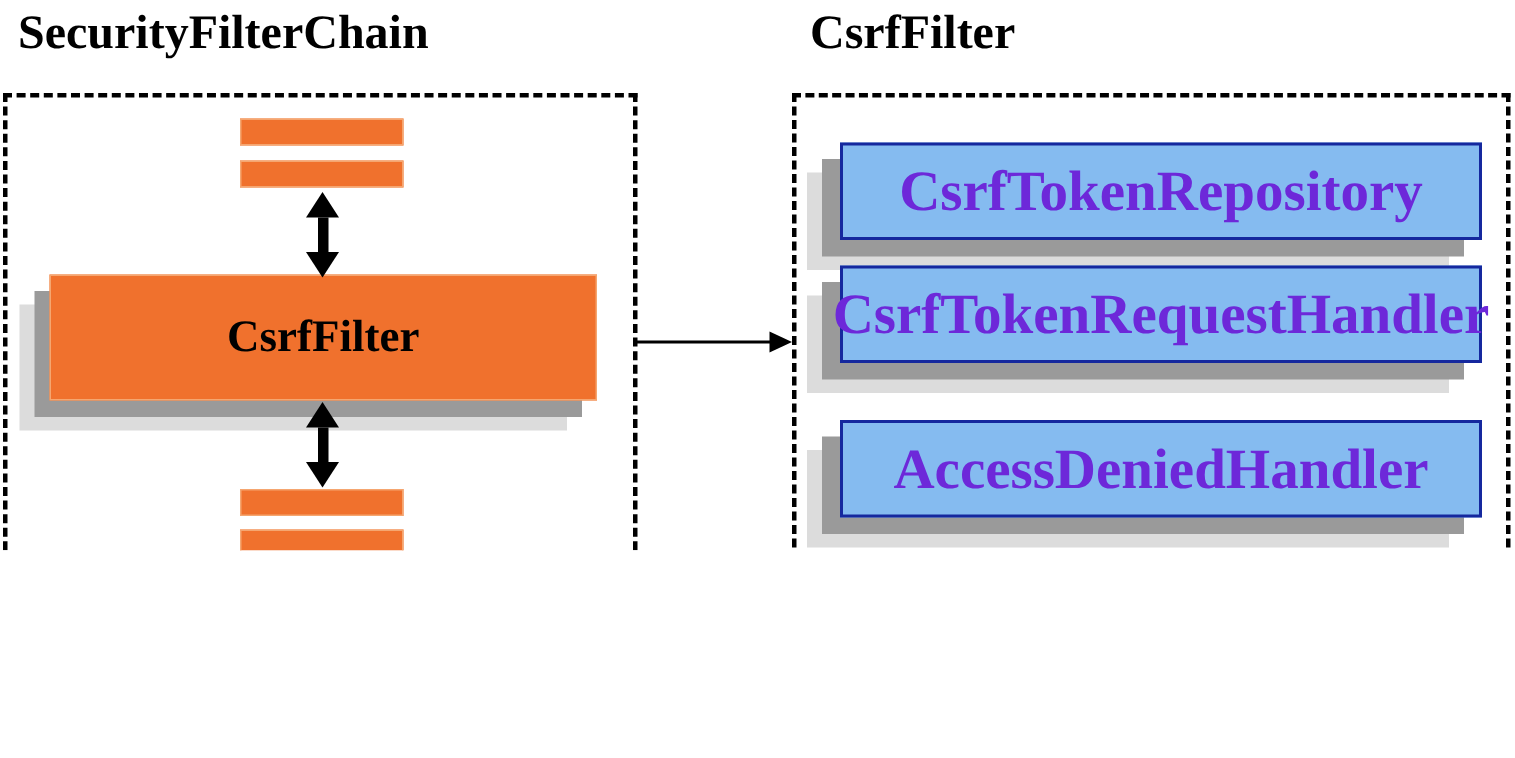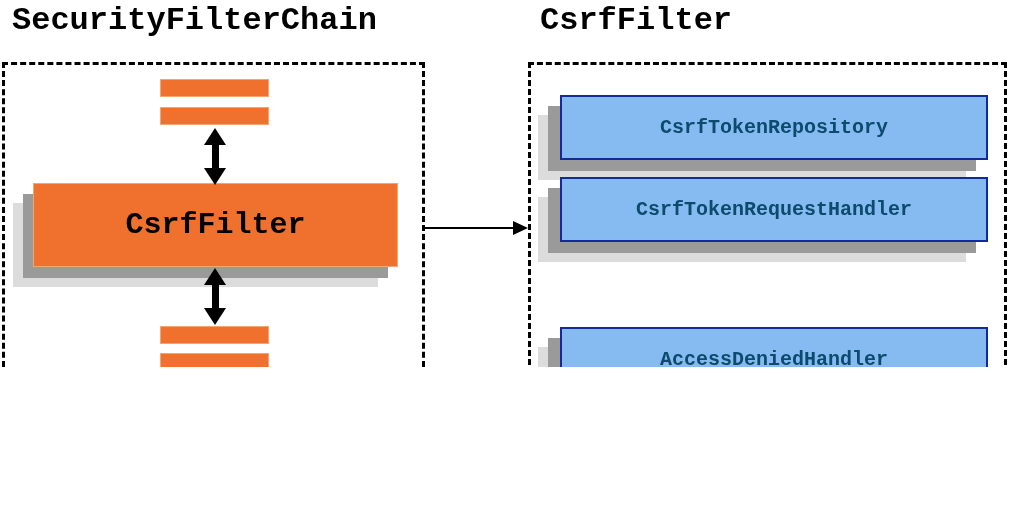--- a/index.html
+++ b/index.html
@@ -1,21 +1,21 @@
 <!DOCTYPE html>
 <html style="--orange: #F0712D; --orange_stroke: #F5A670; --blue_fill: #85BBF0; --blue_stroke: #15289E; --shadow_dark: #9A9A9A; --shadow_light: #DCDCDC; --line: #000000;"><head>
 <meta charset="utf-8">
 <style>
   html, body { margin: 0; padding: 0; background: #ffffff; }
   .canvas {
     position: relative;
     width: 1010px;
     height: 367px;
     background: #ffffff;
-    font-family: Liberation Mono, monospace;
+    font-family: Liberation Serif, serif;
     overflow: hidden;
   }
   .title {
     position: absolute;
     font-size: 32px;
     font-weight: bold;
     color: #000;
     line-height: 38px;
     white-space: nowrap;
   }
@@ -66,24 +66,24 @@
     width: 428px; height: 65px;
     background: var(--blue_fill, #85BBF0);
     border: 2px solid var(--blue_stroke, #15289E);
     box-sizing: border-box;
     box-shadow: -12px 11px 0 var(--shadow_dark, #9A9A9A),
                 -22px 20px 0 var(--shadow_light, #DCDCDC);
     display: flex; align-items: center; justify-content: center;
   }
   .comp1 { top: 95px; }
   .comp2 { top: 177px; }
-  .comp3 { top: 280px; margin-top: 47px; }
+  .comp3 { top: 280px; }
   .comp4 { top: 392px; }
   .component-box .label {
-    font-size: 20px; font-weight: bold; color: #0c4a6e; white-space: nowrap;
+    font-size: 38px; font-weight: bold; color: #6d28d9; white-space: nowrap;
   }
 
   .varrow {
     position: absolute;
     left: 204px;
     width: 22px;
     display: flex; flex-direction: column; align-items: center;
     z-index: 5;
   }
   .varrow1 { top: 128px; height: 57px; }

